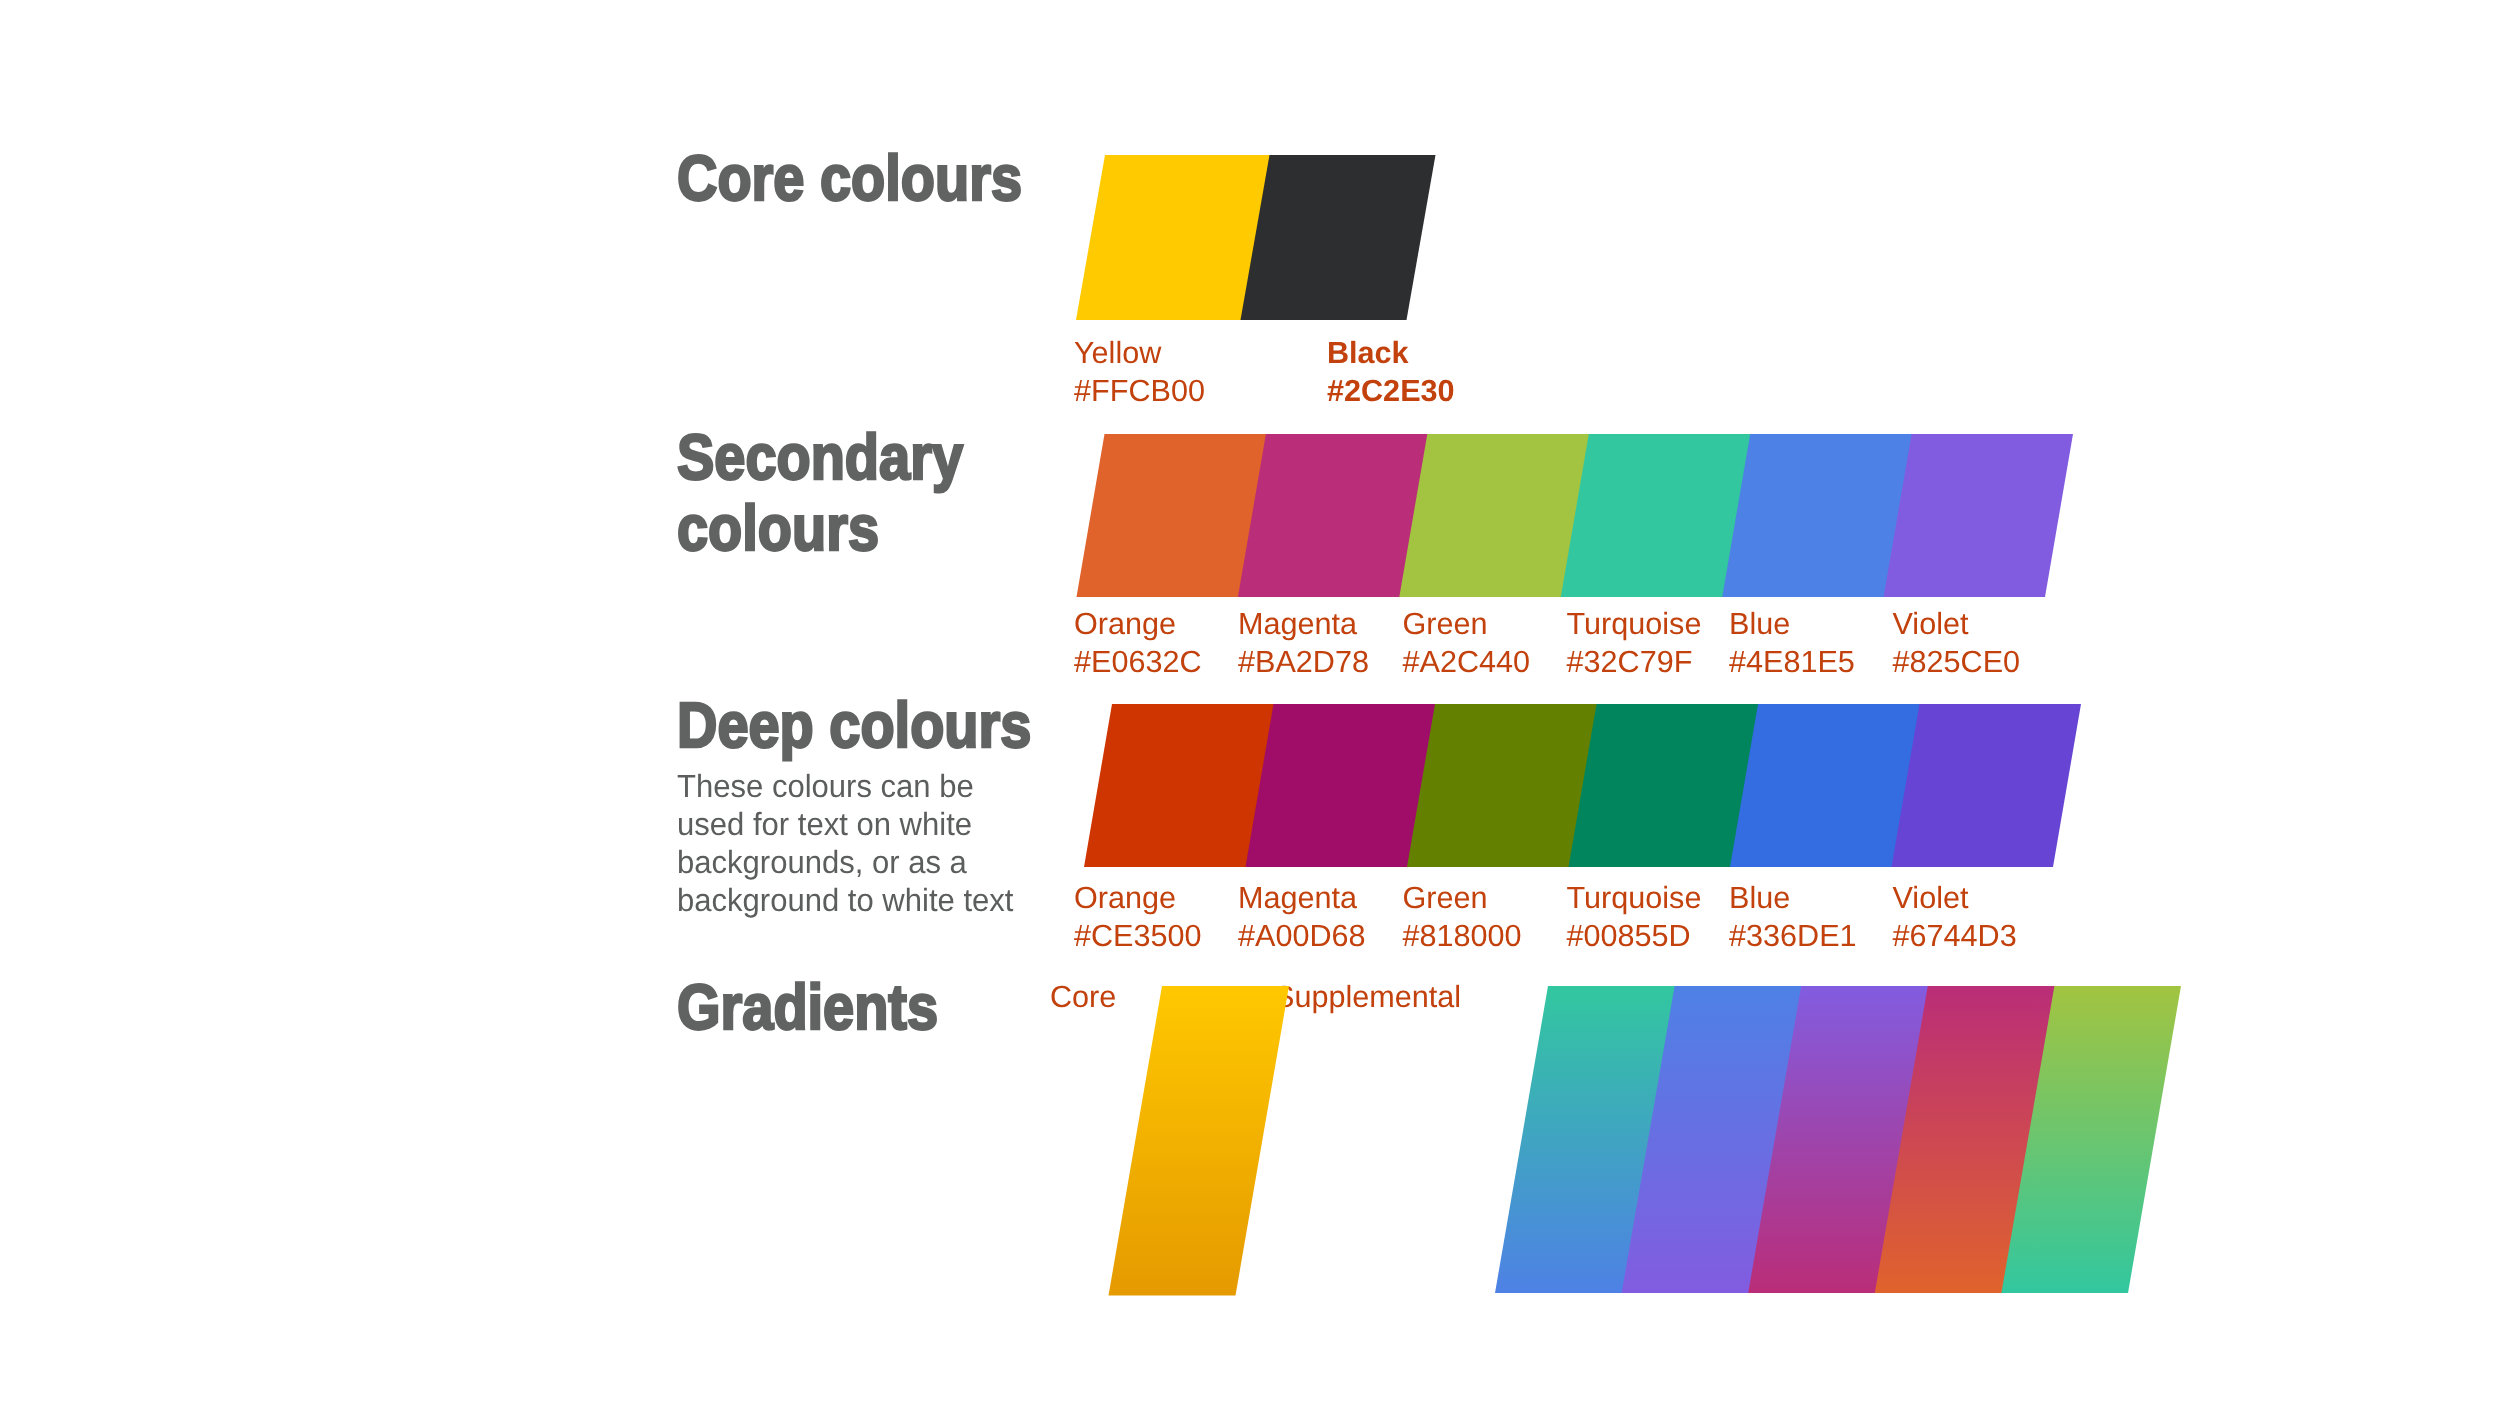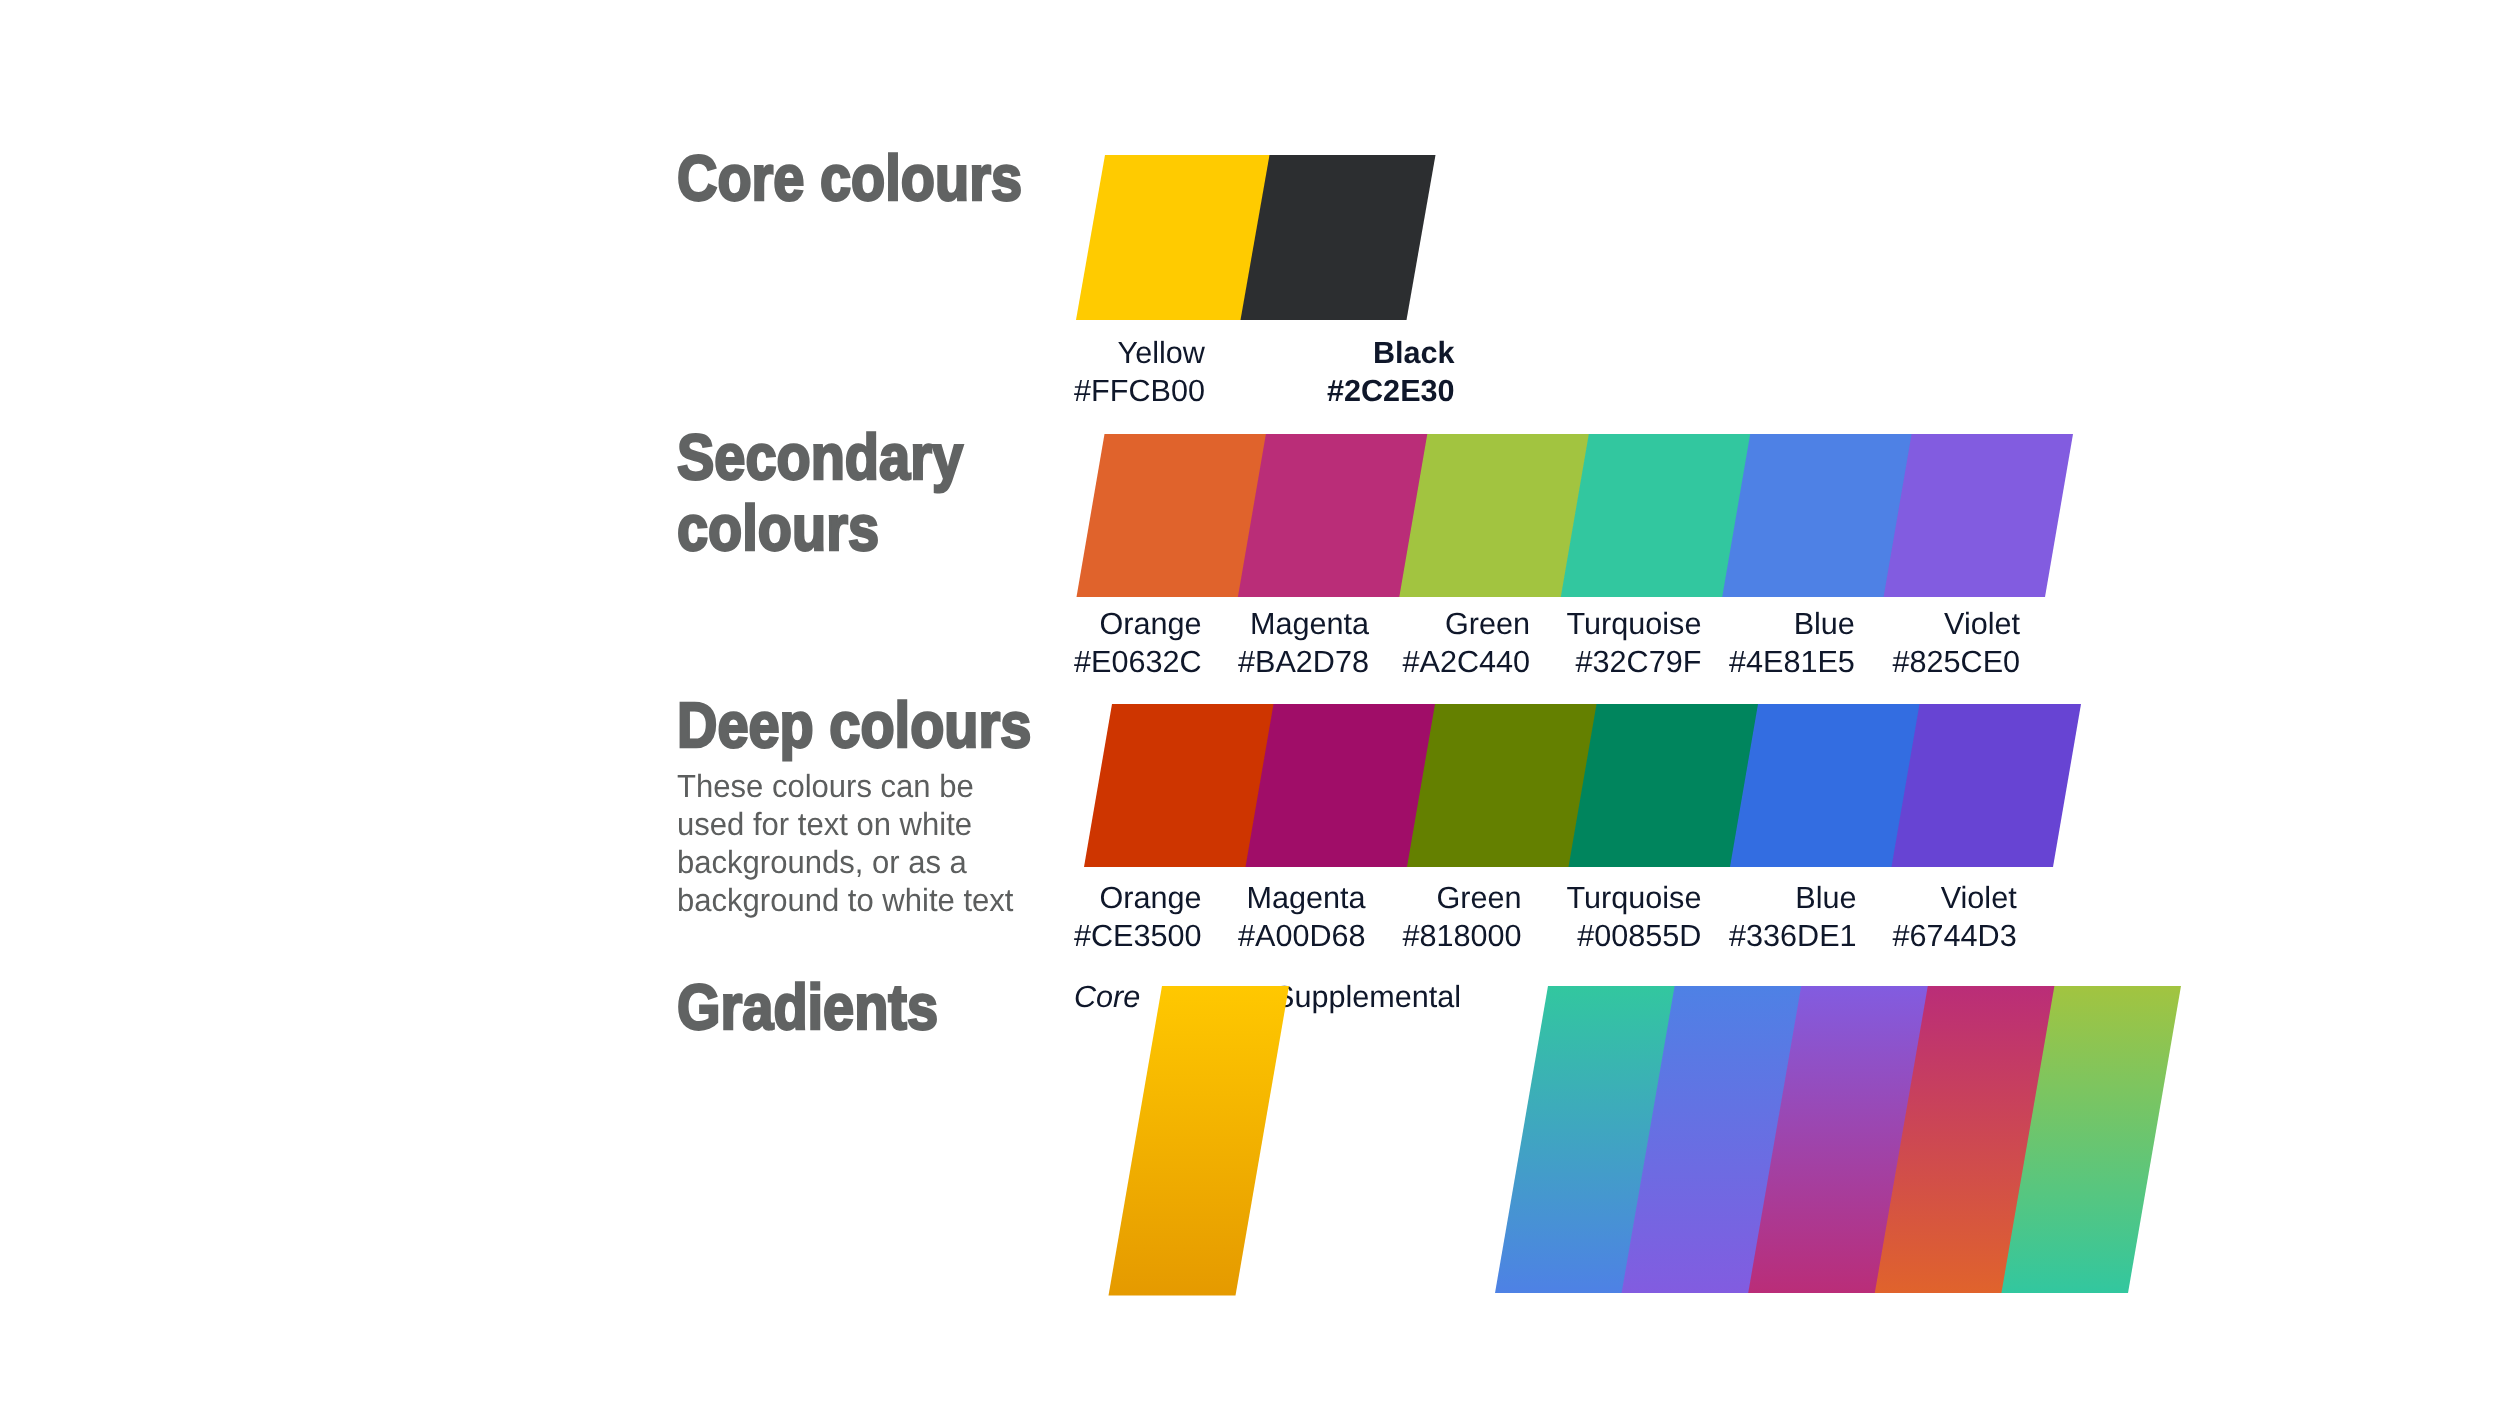--- a/index.html
+++ b/index.html
@@ -20,22 +20,22 @@
               font-family:"DejaVu Sans",sans-serif;color:#ffffff;line-height:1;
               -webkit-text-stroke:1.2px #ffffff;transform:scaleX(0.96);transform-origin:0 0;}
 
   
   .h2{position:absolute;color:#616363;font-weight:700;font-size:64px;
       line-height:71px;white-space:pre-line;margin:0;
       -webkit-text-stroke:2.6px #616363;
       transform:scaleX(0.874);transform-origin:0 0;}
   .body-copy{position:absolute;color:#5C5E5E;font-size:32px;line-height:37.9px;
              width:368px;margin:0;transform:scaleX(0.97);transform-origin:0 0;}
-  .lbl{position:absolute;color:#0f172a;font-size:30.6px;line-height:38.1px;
-       white-space:pre-line;margin:0;text-align:right;}
+  .lbl{position:absolute;color:#c2410c;font-size:30.6px;line-height:38.1px;
+       white-space:pre-line;margin:0;}
 
   .swatch{position:absolute;}
 </style>
 </head>
 <body>
 
 <div id="slide">
 
 
   <div class="h2" style="left:677px;top:143px;">Core colours</div>
@@ -89,21 +89,21 @@
       <div class="lbl" style="left: 1074px; top: 879px;"><span>Orange</span><br><span>#CE3500</span></div>
       <div class="lbl" style="left: 1238px; top: 879px;"><span>Magenta</span><br><span>#A00D68</span></div>
       <div class="lbl" style="left: 1402.5px; top: 879px;"><span>Green</span><br><span>#818000</span></div>
       <div class="lbl" style="left: 1566.5px; top: 879px;"><span>Turquoise</span><br><span>#00855D</span></div>
       <div class="lbl" style="left: 1729px; top: 879px;"><span>Blue</span><br><span>#336DE1</span></div>
       <div class="lbl" style="left: 1892.5px; top: 879px;"><span>Violet</span><br><span>#6744D3</span></div>
     </div>
 
   <div class="h2" style="left:677px;top:972px;">Gradients</div>
 
-  <div class="lbl" style="left:1074px;top:978px;font-style:italic;">Core</div>
+  <div class="lbl" style="left:1050px;top:978px;">Core</div>
   <div class="lbl" style="left:1274px;top:978px;">Supplemental</div>
 
   <svg class="swatch" style="left:1090px;top:980px;" width="220" height="320">
     <defs>
       <linearGradient id="coreGrad" x1="0" y1="0" x2="0" y2="1">
         <stop offset="0" stop-color="#FFC800"></stop>
           <stop offset="1" stop-color="#E59A00"></stop>
       </linearGradient>
     </defs>
     <polygon points="72,6 199,6 145.5,315.5 18.5,315.5" fill="url(#coreGrad)"></polygon>

